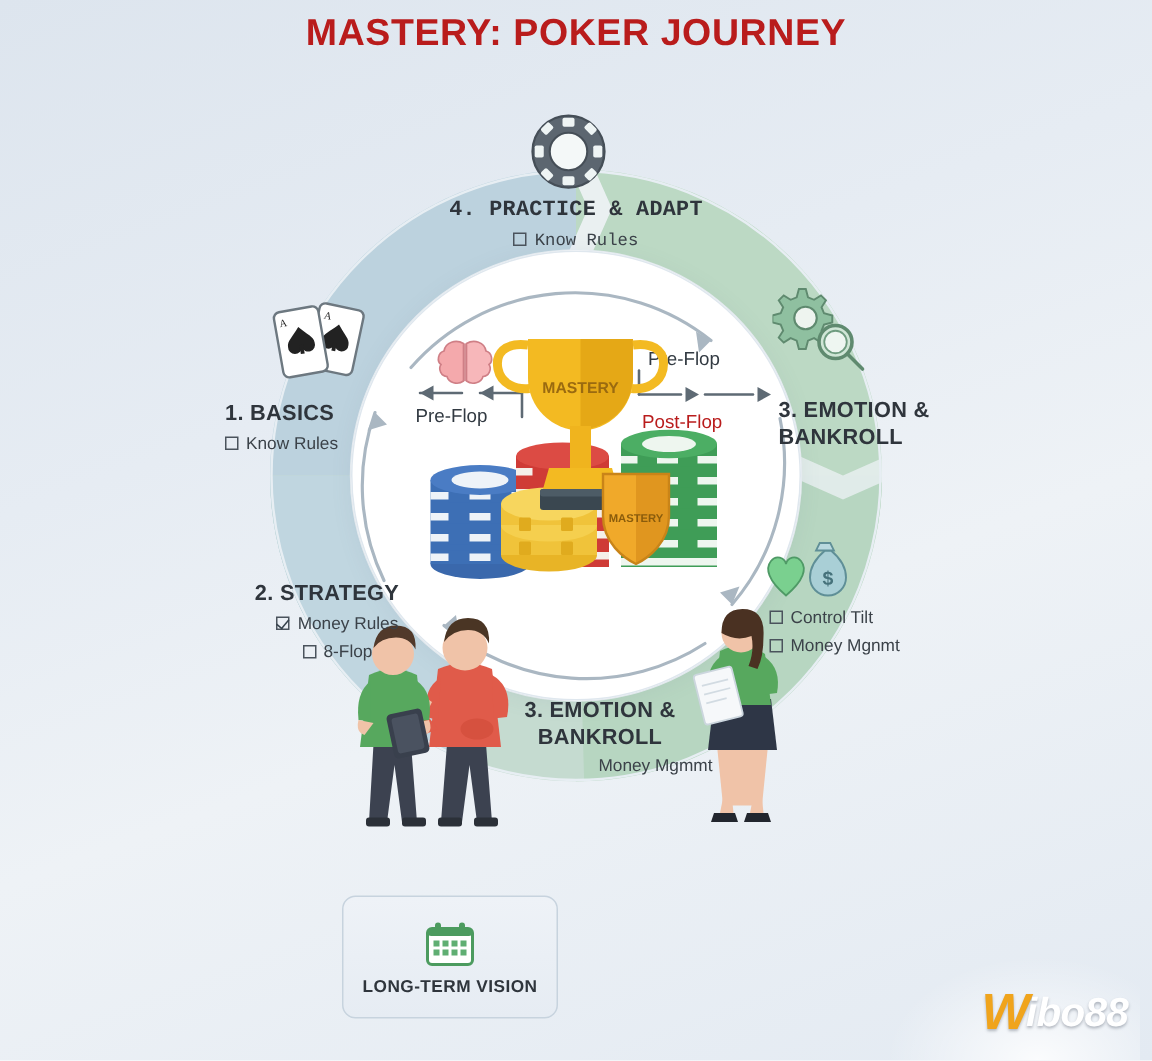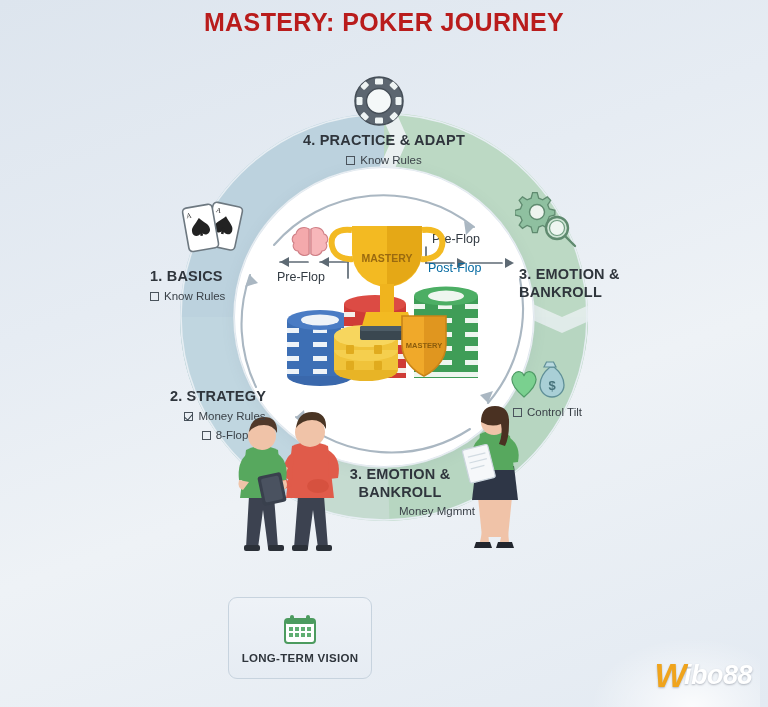--- a/index.html
+++ b/index.html
@@ -36,36 +36,36 @@
   .seg-label{ position:absolute; color:#2f353c; }
   .seg-title{ font-size:14.5px; font-weight:bold; letter-spacing:.2px; line-height:1.22; }
   .seg-sub{ font-size:11.5px; color:#3b4249; line-height:1.5; margin-top:2px; white-space:nowrap;}
   .chk{ display:inline-block; width:9px; height:9px; border:1.4px solid #4a535c;
         margin-right:5px; vertical-align:-1px; position:relative; background:transparent;}
   .chk.on:after{
     content:""; position:absolute; left:1px; top:-1px; width:4px; height:7px;
     border:solid #35414b; border-width:0 1.5px 1.5px 0; transform:rotate(40deg);
   }
 
-  .lbl-practice{ left:252px; top:132px; width:264px; text-align:center; }
+  .lbl-practice{ left:252px; top:132px; width:264px; text-align:center;font-family:Liberation Mono, monospace; }
   .lbl-basics  { left:150px; top:268px; width:130px; text-align:left; }
   .lbl-emotion-r{ left:519px; top:266px; width:150px; text-align:left; }
   .lbl-strategy{ left:148px; top:388px; width:140px; text-align:center; }
   .lbl-emotion-b{ left:325px; top:466px; width:150px; text-align:center; }
   .lbl-bank-chk { left:513px; top:402px; width:150px; text-align:left; }
 
   .flop-left{
     position:absolute; left:277px; top:270px; font-size:12.5px; color:#323a42;
     white-space:nowrap;
   }
   .flop-pre-r{
     position:absolute; left:432px; top:232px; font-size:12.5px; color:#323a42; white-space:nowrap;
   }
   .flop-post-r{
-    position:absolute; left:428px; top:261px; font-size:12.5px; color:#0369a1; white-space:nowrap;
+    position:absolute; left:428px; top:274px; font-size:12.5px; color:#b91c1c; white-space:nowrap;
   }
 
   
   .cards-row{ position:absolute; left:228px; top:597px; width:359px; height:82px;
               display:flex; justify-content:space-between; }
   .fcard{
     width:144px; height:82px; border:1px solid #c7d3de; border-radius:9px;
     background:linear-gradient(180deg,#eef2f7 0%,#e6ecf3 100%);
     display:flex; flex-direction:column; align-items:center; justify-content:center; gap:7px;
   }
@@ -407,20 +407,23 @@
 
   <div class="seg-label lbl-emotion-r">
     <div class="seg-title">3. EMOTION &amp;</div>
     <div class="seg-title">BANKROLL</div>
   </div>
 
   <div class="seg-label lbl-bank-chk">
     <div class="seg-sub">
       <span class="chk"></span><span>Control Tilt</span>
     </div>
+    <div class="seg-sub">
+      <span class="chk"></span><span>Money Mgnmt</span>
+    </div>
   </div>
 
   <div class="seg-label lbl-strategy">
     <div class="seg-title">2. STRATEGY</div>
     <div class="seg-sub" style="padding-left:14px">
       <span class="chk on"></span><span>Money Rules</span>
     </div>
     <div class="seg-sub" style="padding-left:14px">
       <span class="chk"></span><span>8-Flop</span>
     </div>

